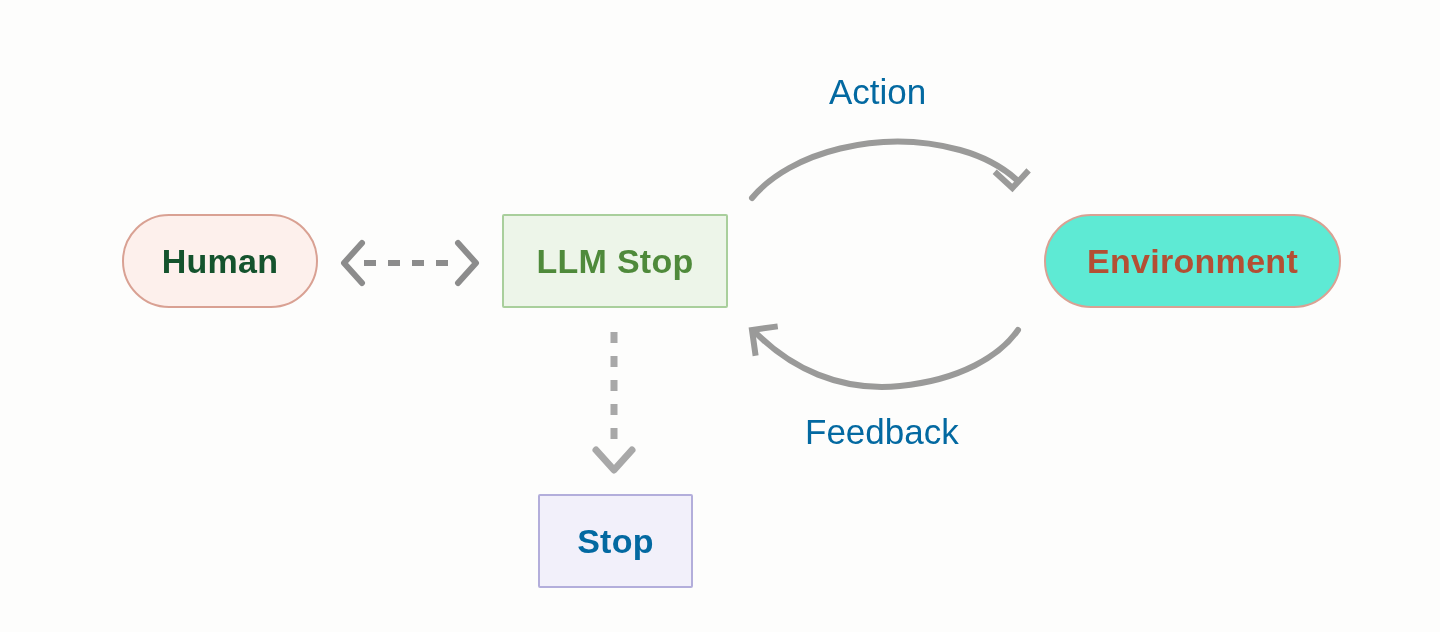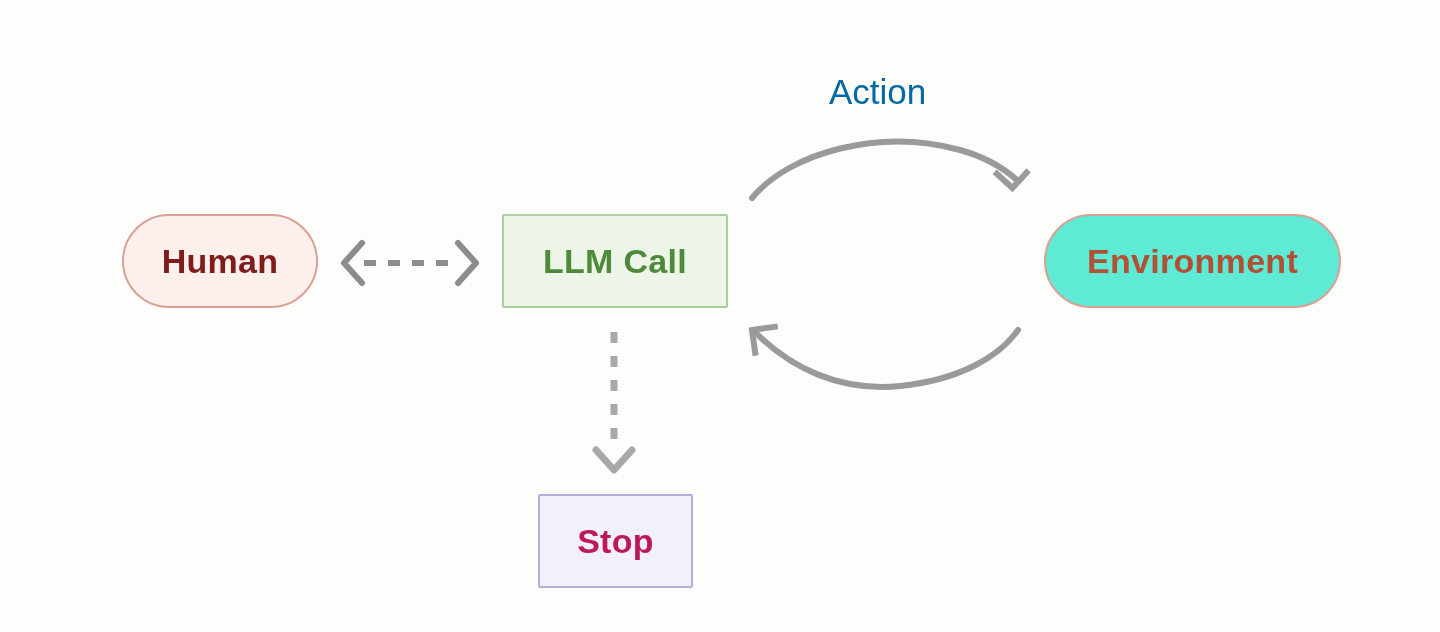--- a/index.html
+++ b/index.html
@@ -33,21 +33,21 @@
     top: 214px;
     width: 196px;
     height: 94px;
     border: 2px solid #d9a193;
     border-radius: 48px;
     background: #fdf0ec;
   }
   #node-human .label {
     font-size: 34px;
     font-weight: bold;
-    color: #7f1d1d;
+    color: #14532d;
     letter-spacing: 0.3px;
   }
   
   #node-llm-call {
     left: 502px;
     top: 214px;
     width: 226px;
     height: 94px;
     border: 2px solid #a9cf9c;
     border-radius: 2px;
@@ -81,21 +81,21 @@
     top: 494px;
     width: 155px;
     height: 94px;
     border: 2px solid #b3aedb;
     border-radius: 2px;
     background: #f2f0fa;
   }
   #node-stop .label {
     font-size: 34px;
     font-weight: bold;
-    color: #be185d;
+    color: #0369a1;
     letter-spacing: 0.3px;
   }
   
   .edge-label {
     position: absolute;
     font-size: 35px;
     color: #0369a1;
     font-weight: normal;
     white-space: nowrap;
     line-height: 1;
@@ -149,27 +149,28 @@
       <line x1="614" y1="332" x2="614" y2="448" stroke="#a8a8a8" stroke-width="7" stroke-dasharray="11 13" stroke-linecap="butt"></line>
       <path d="M 596 450 L 614 470 L 632 450" fill="none" stroke="#a8a8a8" stroke-width="7" stroke-linecap="round" stroke-linejoin="round"></path>
     </g>
   </svg>
 
   <div class="node" id="node-human">
     <span class="label">Human</span>
   </div>
 
   <div class="node" id="node-llm-call">
-    <span class="label">LLM Call</span>
+    <span class="label">LLM Stop</span>
   </div>
 
   <div class="node" id="node-environment">
     <span class="label">Environment</span>
   </div>
 
   <div class="node" id="node-stop">
     <span class="label">Stop</span>
   </div>
 
   <div class="edge-label" id="label-action">Action</div>
 
+  <div class="edge-label" id="label-feedback">Feedback</div>
 
 </div>
 
 </body></html>

